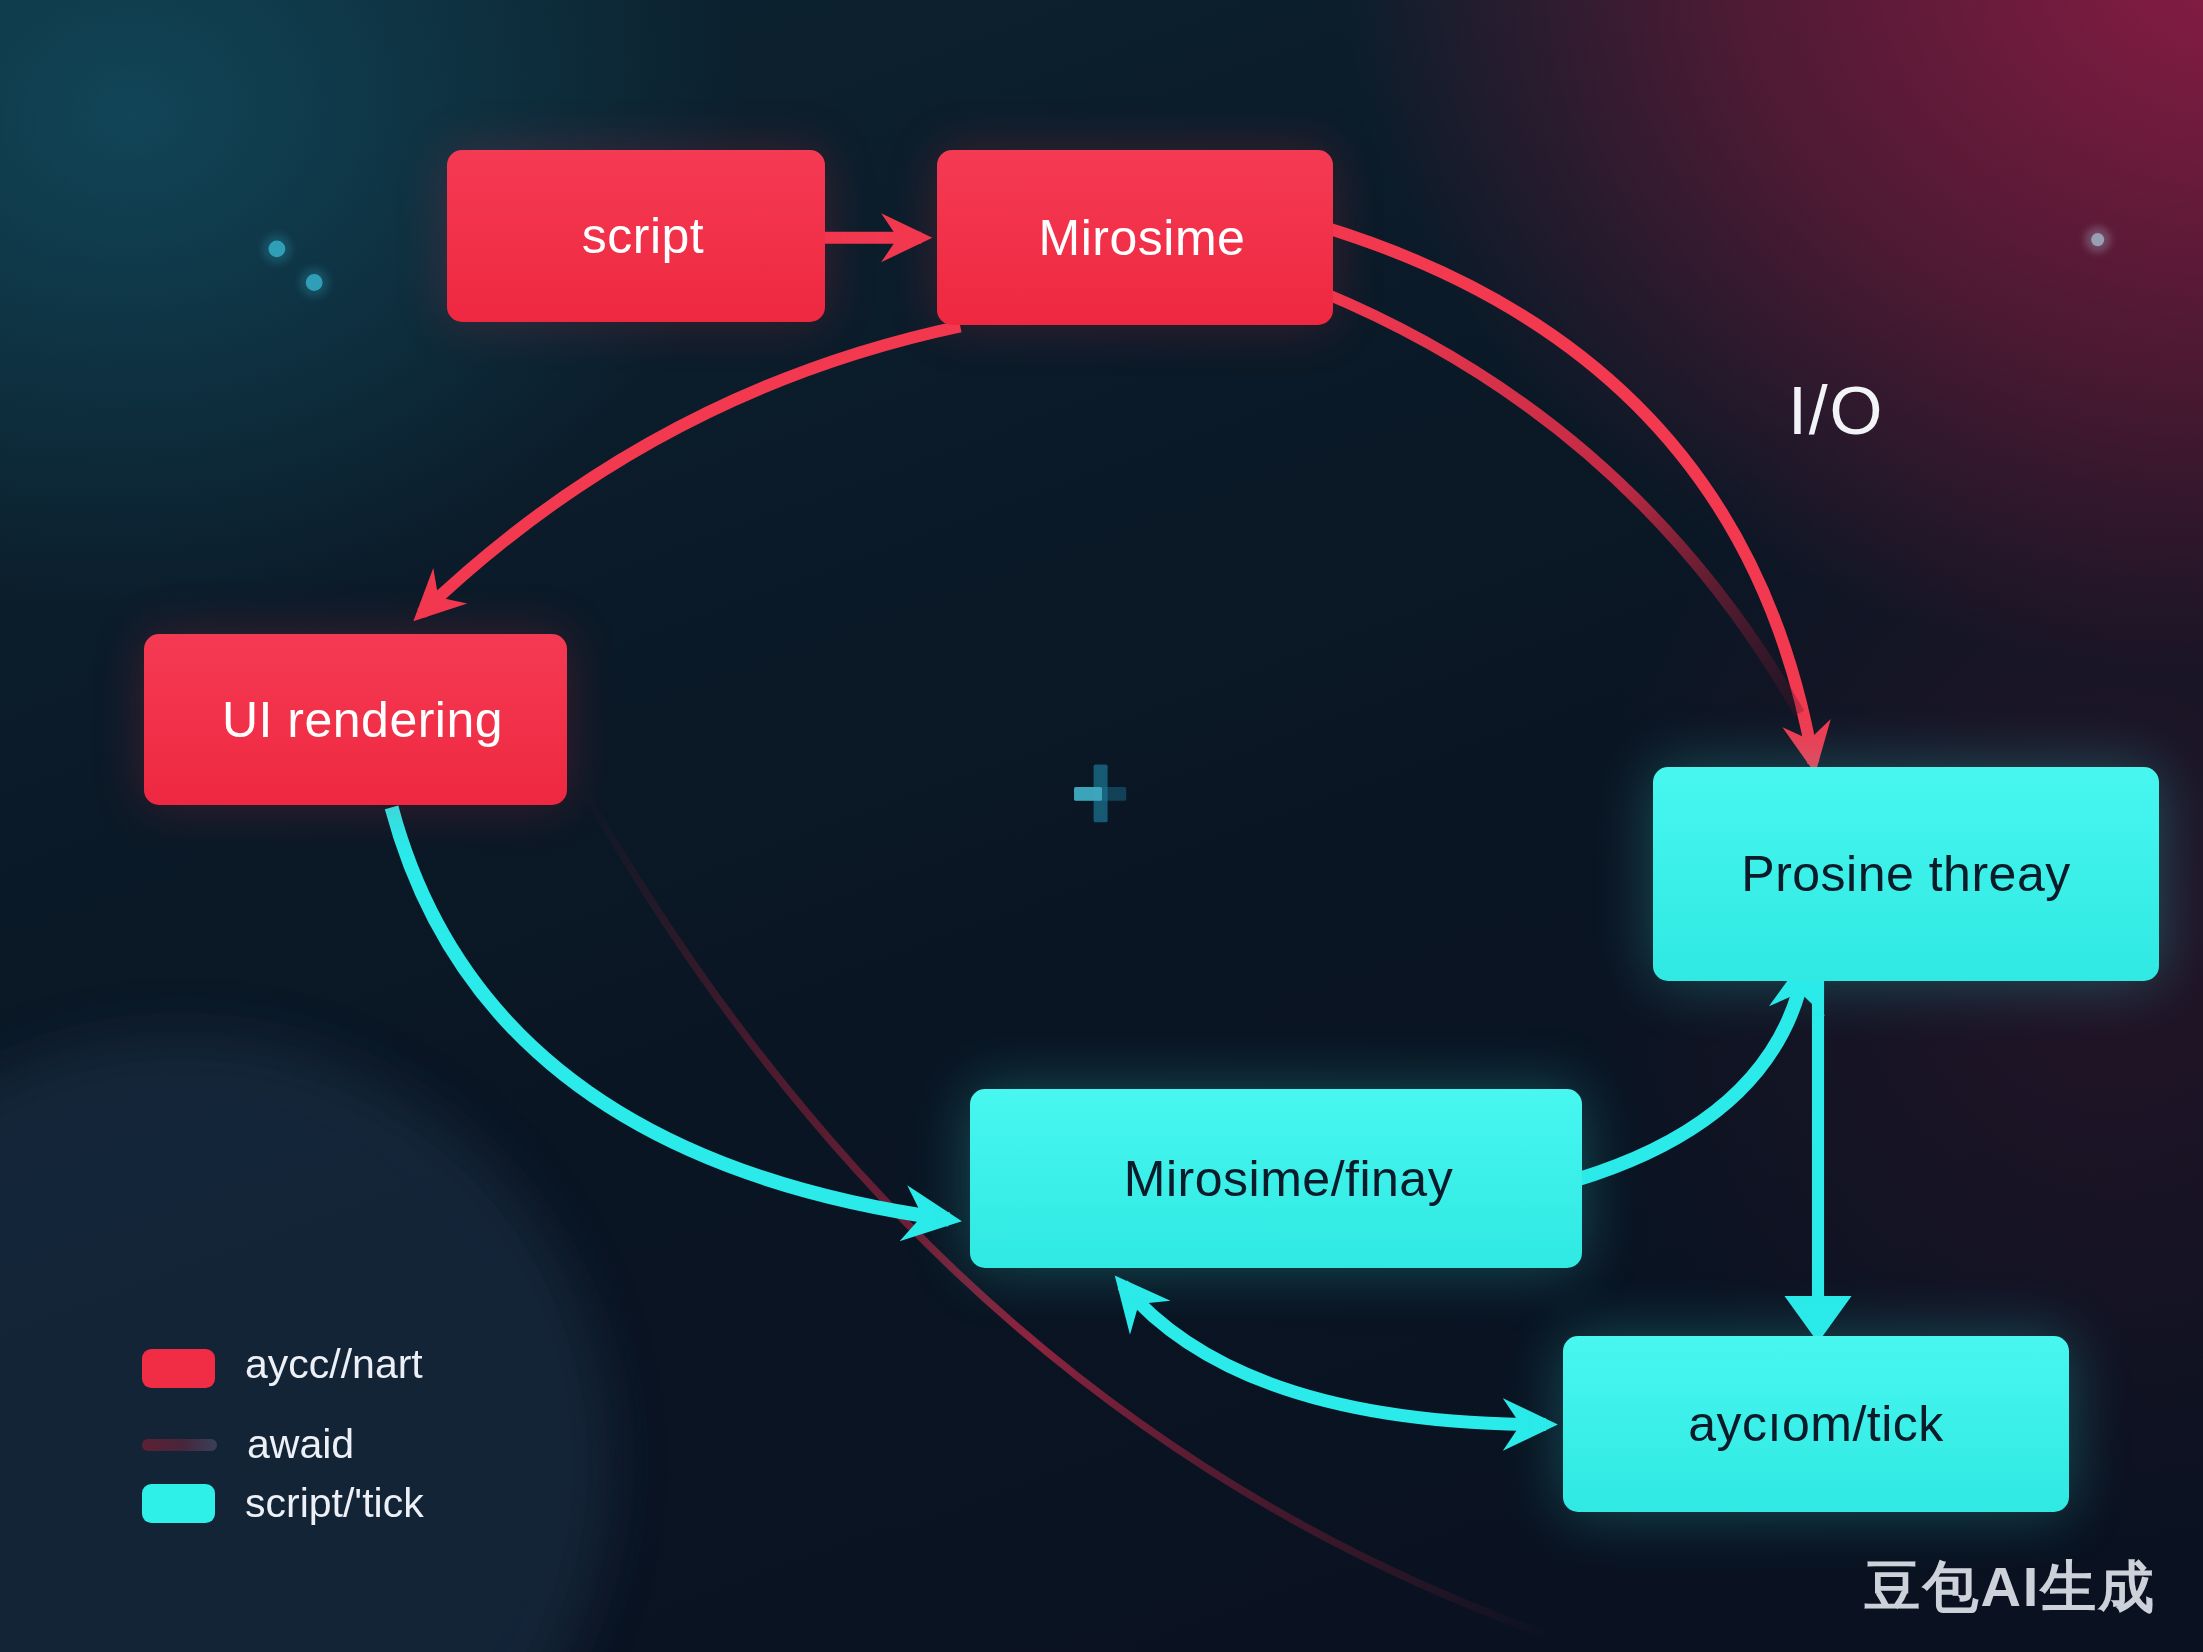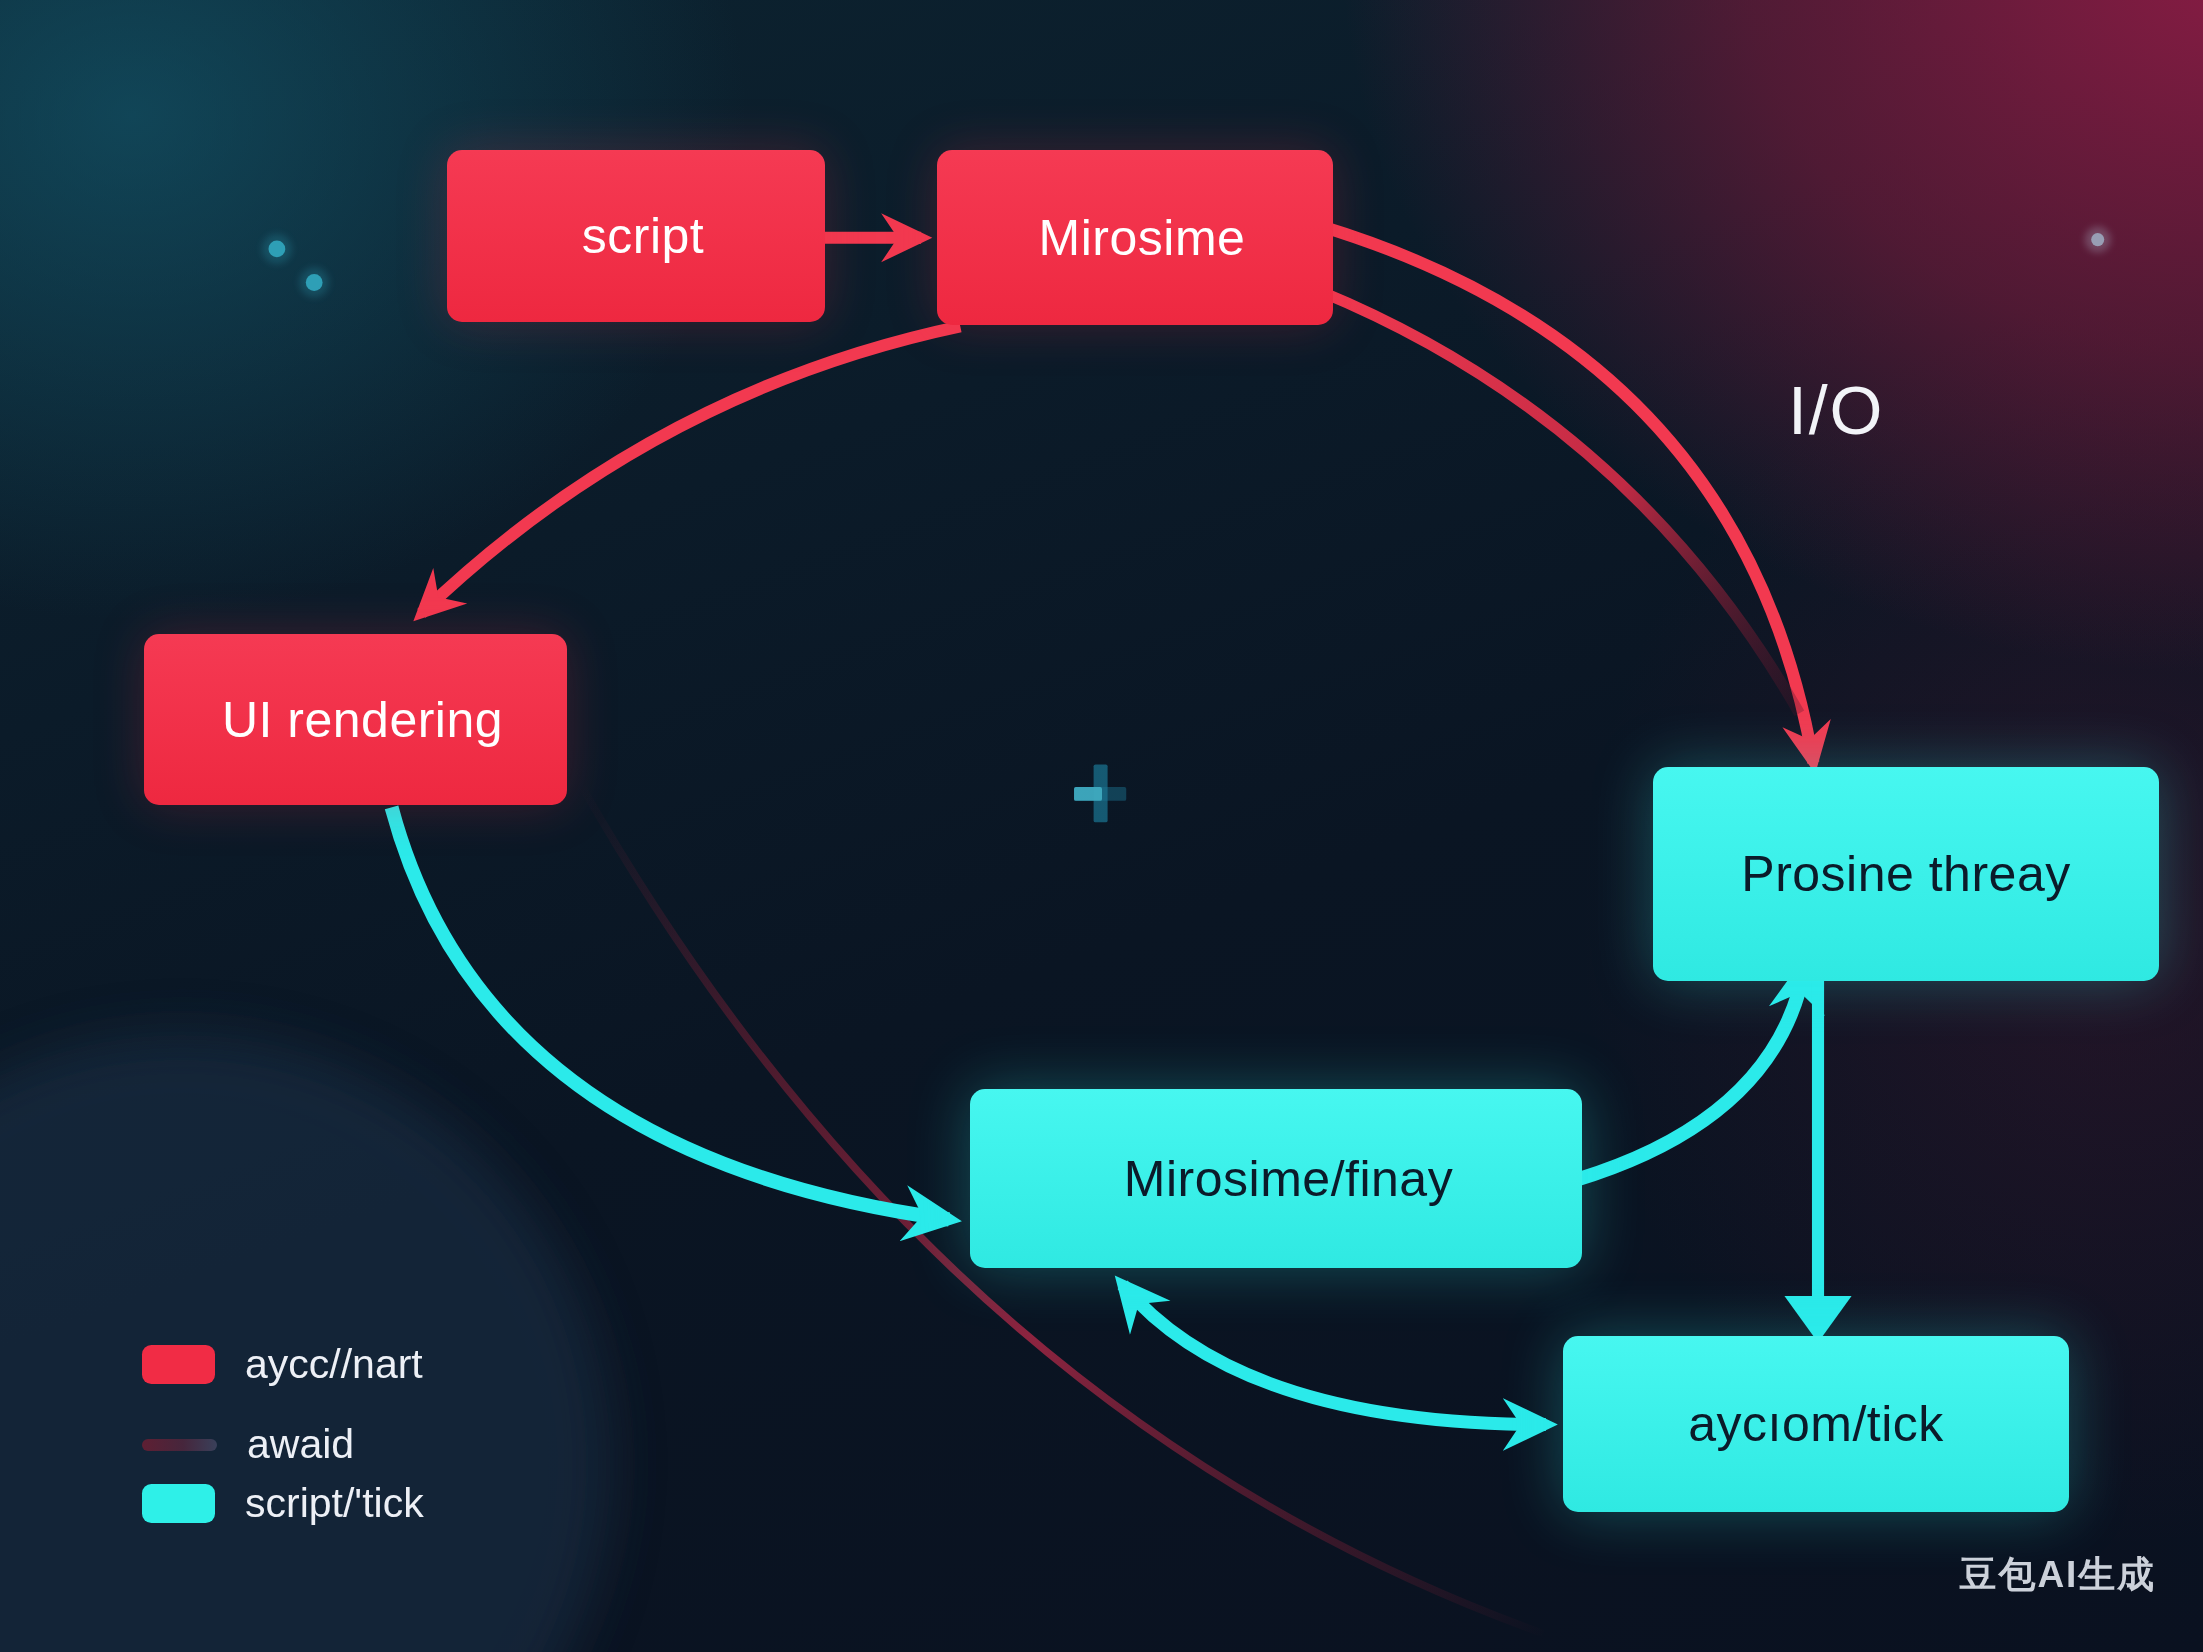--- a/index.html
+++ b/index.html
@@ -37,32 +37,32 @@
   .n-ui       {left:144px; top:634px; width:409px; height:171px;}
   .n-prosine  {left:1653px;top:767px; width:506px; height:214px;}
   .n-mirosime {left:970px;top:1089px;width:587px; height:179px;padding-left:25px;}
   .n-ayciom   {left:1563px;top:1336px;width:506px; height:176px;}
   .io-label{
     position:absolute;left:1788px;top:371px;
     color:#f2f4f8;font-size:68px;letter-spacing:1.9px;
   }
   .legend{position:absolute;left:142px;top:1341px;width:485px;}
   .legend-row{position:absolute;left:0;display:flex;align-items:center;}
-  .legend-row.r1{top:0;}
+  .legend-row.r1{top:0;align-items:flex-end;}
   .legend-row.r2{top:80px;}
   .legend-row.r3{top:139px;}
   .swatch{width:73px;height:39px;border-radius:9.3px;flex:0 0 auto;}
   .swatch-red{background:#f12c45;}
   .swatch-cyan{background:#2ef0e8;}
   .swatch-await{width:75px;height:12px;border-radius:6.5px;margin:13px 0;
     background:linear-gradient(90deg,#5e1f33 0%,#46263c 55%,#39405a 100%);}
   .legend-label{margin-left:30px;color:#edf0f6;font-size:41px;white-space:nowrap;}
   .watermark{
     position:absolute;right:48px;top:1550px;
-    color:#ccd1da;font-size:37px;font-weight:bold;letter-spacing:1.9px;
+    color:#ccd1da;font-size:56px;font-weight:bold;letter-spacing:1.9px;
   }
 </style>
 </head>
 <body>
 
 <div class="stage">
 
   <svg class="layer" width="2204" height="1653" viewBox="0 0 2364 1773">
     <defs>
       <marker id="mRed" viewBox="0 0 10 10" refX="7.5" refY="5" markerWidth="4.4" markerHeight="4.4" orient="auto-start-reverse">

